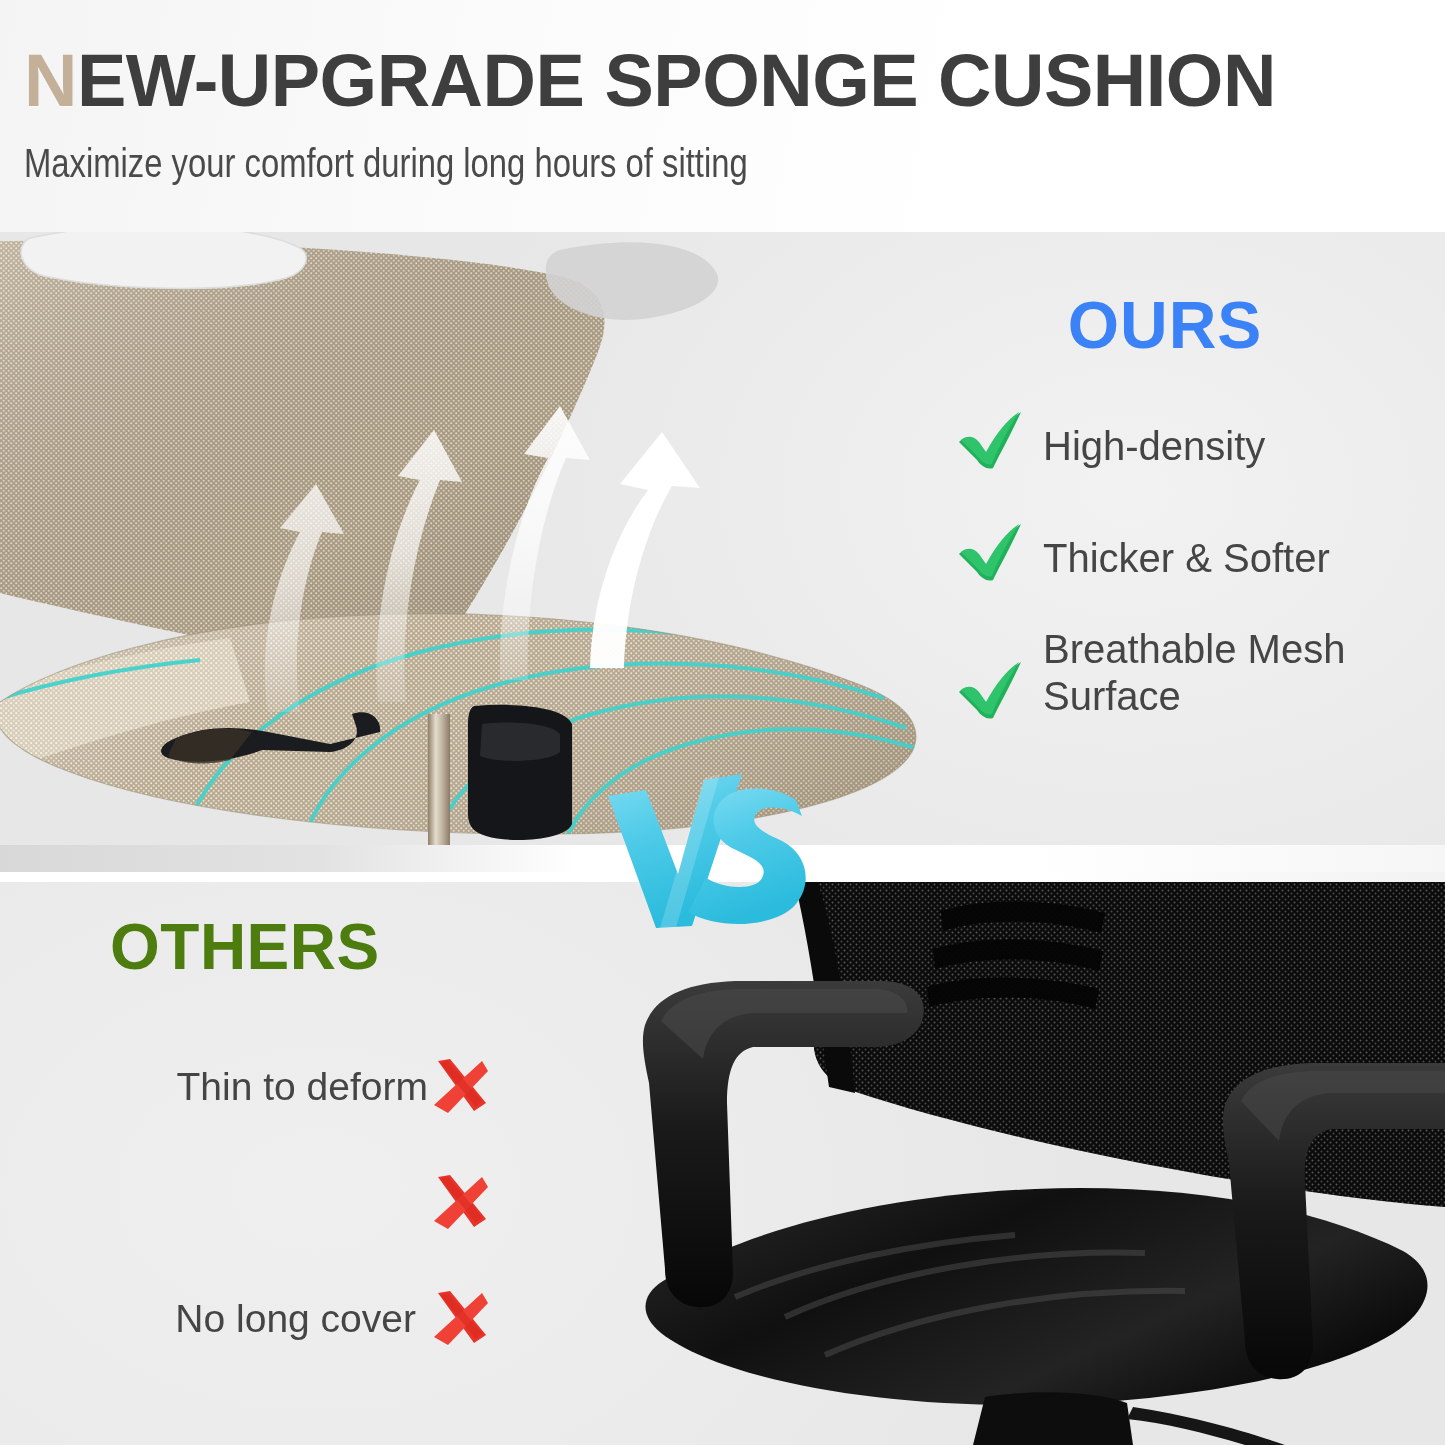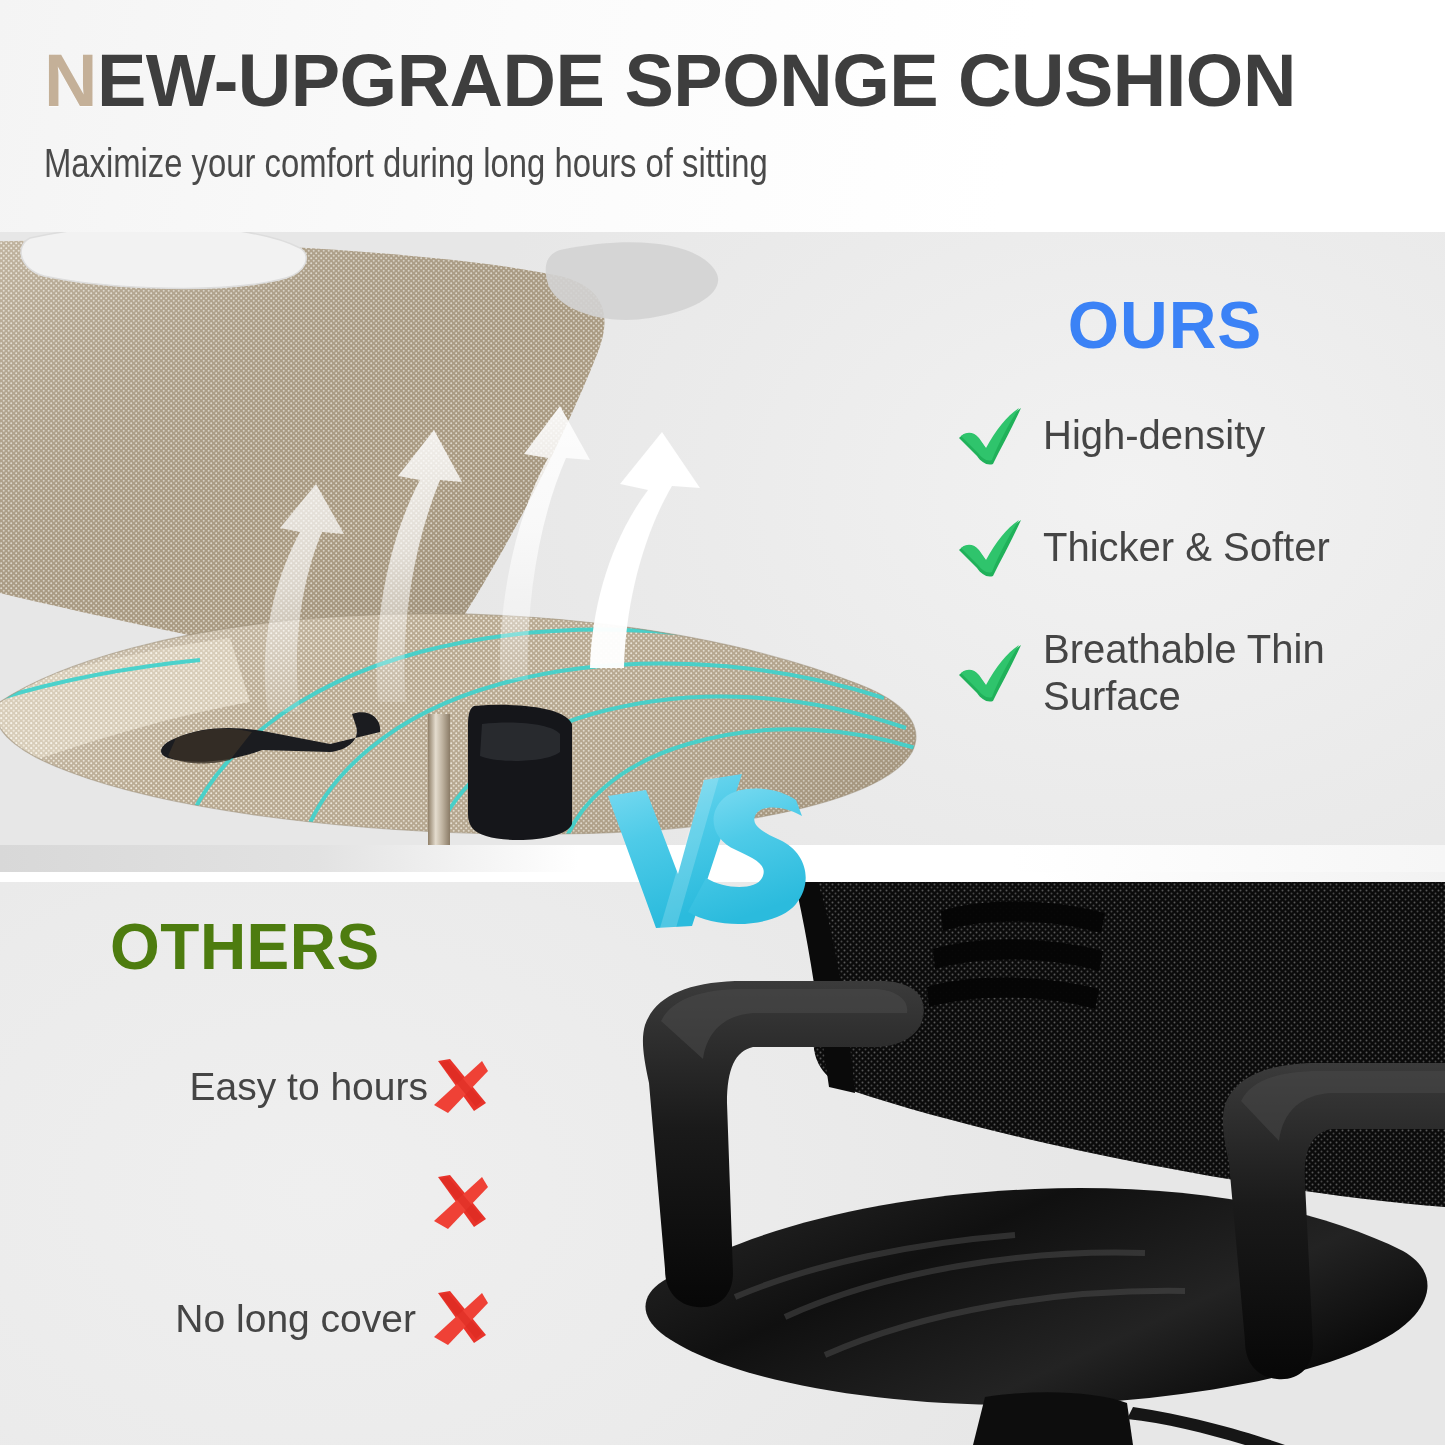--- a/index.html
+++ b/index.html
@@ -19,21 +19,21 @@
   }
 
   
   .header {
     position: absolute;
     left: 0; top: 0;
     width: 1445px;
     height: 232px;
     background: linear-gradient(100deg, #f4f4f4 0%, #fbfbfb 35%, #ffffff 70%, #ffffff 100%);
     box-sizing: border-box;
-    padding: 44px 0 0 44px;
+    padding: 44px 0 0 24px;
   }
   .headline {
     font-size: 74px;
     font-weight: bold;
     letter-spacing: -0.5px;
     color: #3e3e3e;
     line-height: 1.0;
     white-space: nowrap;
     font-family: "Liberation Sans", sans-serif;
     text-shadow: 0 1px 0 rgba(255,255,255,0.6);
@@ -126,21 +126,21 @@
     font-weight: bold;
     color: #3b82f6;
     letter-spacing: 1px;
     text-align: center;
     width: 300px;
     margin: 0 0 42px 60px;
     line-height: 1;
   }
   .ours-row {
     display: flex;
-    align-items: center;
+    align-items: flex-end;
     margin-bottom: 42px;
     min-height: 70px;
   }
   .ours-row .mark {
     flex: 0 0 72px;
     width: 72px; height: 60px;
     margin-right: 16px;
     margin-top: 2px;
   }
   .ours-row .label {
@@ -322,21 +322,21 @@
       <div class="label">Thicker &amp; Softer</div>
     </div>
 
     <div class="ours-row">
       <svg class="mark" viewBox="0 0 72 60">
         <path d="M 4,32 C 10,26 18,26 24,33 L 32,44 C 42,24 54,10 66,2
                  C 58,20 46,42 38,58 C 32,60 26,56 22,50 Z" fill="#20b15a"></path>
         <path d="M 6,30 C 12,25 19,26 24,32 L 31,42 C 41,23 53,9 64,2
                  C 55,16 44,36 37,54 C 32,56 27,52 23,47 Z" fill="#2fc46c"></path>
       </svg>
-      <div class="label">Breathable Thin Surface</div>
+      <div class="label">Breathable Mesh Surface</div>
     </div>
   </div>
 
   <div class="divider"></div>
   <div class="divider-hi"></div>
 
   <div class="vs-wrap">
     <svg viewBox="0 0 220 160" width="220" height="160">
       <defs>
         <linearGradient id="vsG" x1="0" y1="0" x2="0.3" y2="1">
@@ -420,21 +420,21 @@
 
       <path d="M 400,520 C 450,512 510,514 542,526 L 548,568 L 388,568 Z" fill="#0d0d0d"></path>
       <path d="M 548,530 C 604,538 660,554 700,568 L 660,568 C 620,556 580,546 542,542 Z" fill="#161616"></path>
     </svg>
   </div>
 
   <div class="others-col">
     <div class="others-title">OTHERS</div>
 
     <div class="others-row">
-      <div class="label">Easy to hours</div>
+      <div class="label">Thin to deform</div>
       <svg class="mark" viewBox="0 0 56 56">
         <path d="M 6,2 L 18,0 L 54,44 L 42,52 Z" fill="#e8332a"></path>
         <path d="M 50,2 L 56,12 L 16,54 L 2,46 Z" fill="#ef4136"></path>
         <path d="M 8,4 L 16,2 L 50,42 L 44,48 Z" fill="#d8281f" opacity="0.55"></path>
       </svg>
     </div>
 
     <div class="others-row spaced">
       <svg class="mark" viewBox="0 0 56 56">
         <path d="M 6,2 L 18,0 L 54,44 L 42,52 Z" fill="#e8332a"></path>

